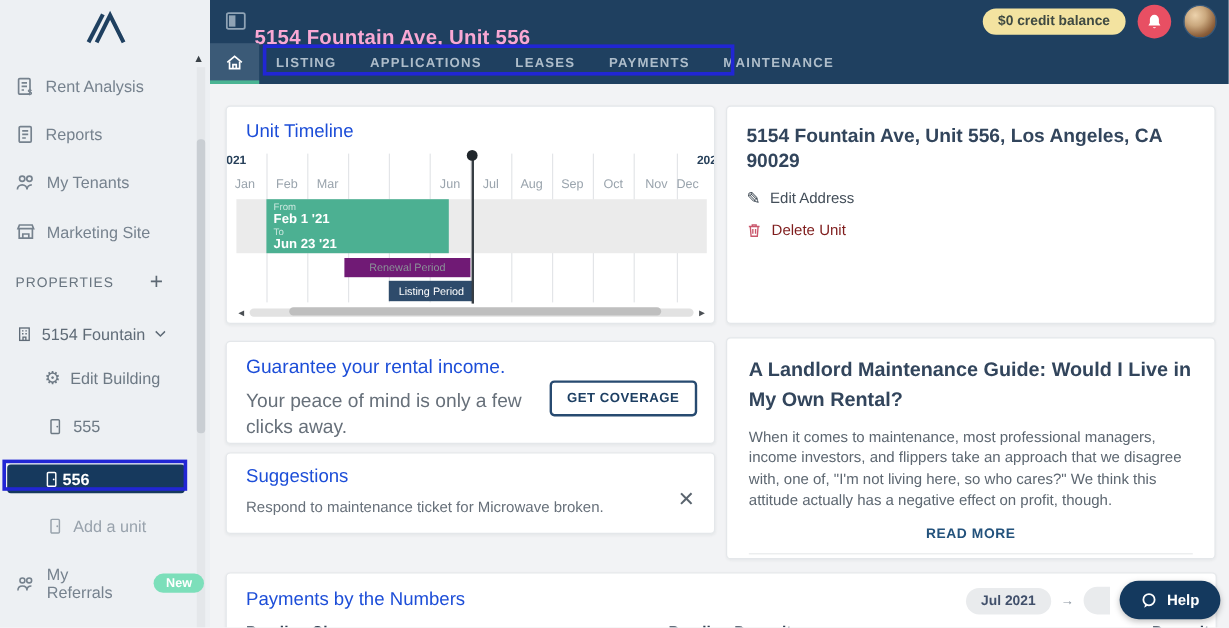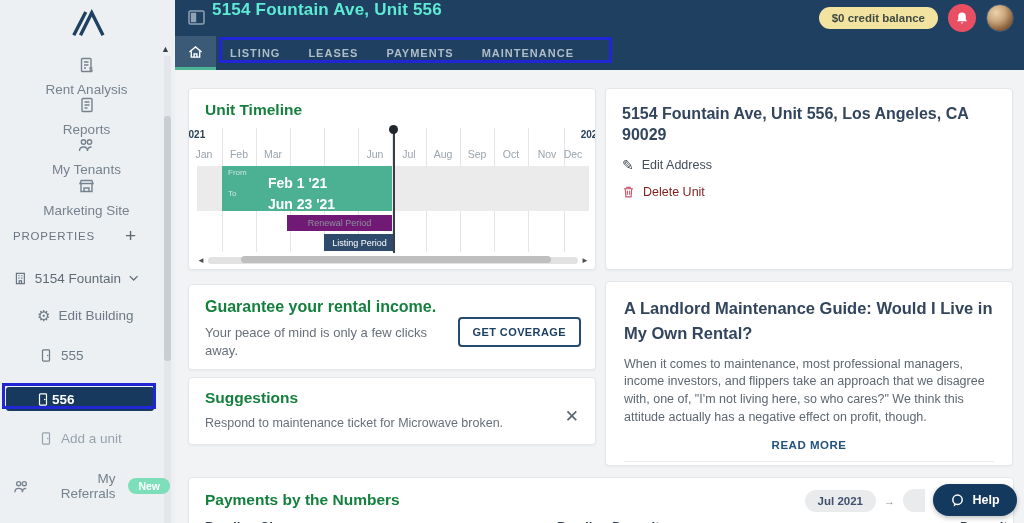--- a/index.html
+++ b/index.html
@@ -6,93 +6,93 @@
   html,body { width:1024px; height:523px; overflow:hidden; }
   body { font-family:"Liberation Sans", sans-serif; background:#f2f3f5; }
   #app { position:relative; width:1024px; height:523px; overflow:hidden; }
 
   
   .sidebar { position:absolute; left:0; top:0; width:175px; height:523px; background:#edf0f3; z-index:5; }
   .logo-wrap { position:absolute; left:0; top:6px; width:175px; text-align:center; }
   .sidebar-scroll-track { position:absolute; left:164px; top:56px; width:7px; height:467px; background:#e4e7ea; }
   .sidebar-scroll-thumb { position:absolute; left:0; top:60px; width:7px; height:245px; background:#c9ced3; border-radius:3px; }
   .sidebar-scroll-up { position:absolute; left:161px; top:44px; font-size:9px; color:#3a4147; }
-  .nav-item { position:absolute; left:0; width:160px; height:30px; display:flex; align-items:center; gap:9px; padding-left:13px; color:#76828e; font-size:13.5px; cursor:pointer;flex-direction:column; }
+  .nav-item { position:absolute; left:0; width:160px; height:30px; display:flex; align-items:center; gap:9px; padding-left:13px; color:#76828e; font-size:13.5px; cursor:pointer; }
   .nav-item svg { flex:0 0 auto; }
   .props-row { position:absolute; left:0; top:226px; width:160px; display:flex; align-items:center; justify-content:space-between; padding:0 24px 0 13px; color:#68747f; }
   .props-label { font-size:11.5px; letter-spacing:0.8px; }
   .props-plus { font-size:19px; color:#5d6873; cursor:pointer; line-height:1; }
   .prop-row { position:absolute; left:0; top:264px; width:162px; height:28px; display:flex; align-items:center; gap:8px; padding-left:14px; color:#5f6b77; font-size:13.5px; cursor:pointer; }
   .prop-name { max-width:92px; white-space:nowrap; overflow:hidden; }
   .sub-item { position:absolute; display:flex; align-items:center; gap:8px; color:#6d7984; font-size:13.5px; cursor:pointer; }
   .sub-gear { left:37px; top:308px; }
   .sub-555 { left:39px; top:348px; }
   .sub-add { left:39px; top:431px; color:#98a2ac; }
   .unit-selected { position:absolute; left:6px; top:387px; width:148px; height:24px; background:#16395d; border-radius:3px; display:flex; align-items:center; gap:2px; padding-left:30px; color:#ffffff; font-size:13.5px; font-weight:700; cursor:pointer; }
   .ann-556 { position:absolute; left:2px; top:383px; width:154px; height:26px; border:3px solid #2126d4; z-index:6; pointer-events:none; }
-  .referrals-row { position:absolute; left:0; top:472px; width:170px; height:28px; display:flex; align-items:center; gap:9px; padding-left:13px; color:#76828e; font-size:13.5px; cursor:pointer;text-align:right; }
+  .referrals-row { position:absolute; left:0; top:472px; width:170px; height:28px; display:flex; align-items:center; gap:9px; padding-left:13px; color:#76828e; font-size:13.5px; cursor:pointer; }
   .new-badge { background:#7cdfba; color:#ffffff; font-size:10.5px; font-weight:700; padding:2px 10px; border-radius:10px; margin-left:4px; }
   .gear-glyph { font-size:15px; color:#6d7984; line-height:1; }
 
   
   .header { position:absolute; left:175px; top:0; width:849px; height:70px; background:#1f4060; z-index:4; }
   .hdr-door { position:absolute; left:13px; top:10px; }
-  .hdr-title { position:absolute; left:37px; top:0; font-size:17px; font-weight:700; color:#5eead4; letter-spacing:0.2px; }
+  .hdr-title { position:absolute; left:37px; top:22px; font-size:17px; font-weight:700; color:#f9a8d4; letter-spacing:0.2px; }
   .hdr-right { position:absolute; right:10px; top:4px; display:flex; align-items:center; gap:10px; }
   .credit-pill { background:#f3e3a0; color:#3f4a42; font-size:11.5px; font-weight:700; padding:5px 13px; border-radius:14px; cursor:pointer; }
   .bell-btn { width:28px; height:28px; border-radius:50%; background:#e84f63; display:flex; align-items:center; justify-content:center; cursor:pointer; }
   .avatar { width:28px; height:28px; border-radius:50%; background:radial-gradient(circle at 35% 30%, #ecd2ac 0%, #caa87e 35%, #8c5f3a 70%, #5e3c22 100%); border:1px solid #39597a; cursor:pointer; }
   .tabs-row { position:absolute; left:0; top:36px; width:849px; height:34px; display:flex; align-items:stretch; }
   .tab-home { width:41px; background:#3b5a77; border-bottom:3px solid #4ab493; display:flex; align-items:center; justify-content:center; cursor:pointer; }
   .tab { display:flex; align-items:center; padding:0 14px; color:#aebdca; font-size:11px; font-weight:700; letter-spacing:1px; cursor:pointer; }
   .tab:first-of-type { margin-left:6px; }
   .ann-tabs { position:absolute; left:44px; top:37px; width:393px; height:26px; border:3px solid #2126d4; z-index:7; pointer-events:none; }
 
   
   .main { position:absolute; left:175px; top:70px; width:849px; height:453px; background:#f2f3f5; overflow:hidden; }
   .card { position:absolute; background:#ffffff; border:1px solid #e4e7ea; border-radius:4px; box-shadow:0 1px 2px rgba(40,50,60,0.05); overflow:hidden; }
-  .card-title { font-size:15.5px; font-weight:700; color:#15803d; }
+  .card-title { font-size:15.5px; font-weight:400; color:#1d4ed8; }
 
   .card-timeline { left:13px; top:18px; width:408px; height:182px; }
   .card-address  { left:430px; top:18px; width:408px; height:182px; padding:14px 16px; }
   .card-guarantee{ left:13px; top:214px; width:408px; height:86px; padding:13px 16px; }
   .card-suggest  { left:13px; top:307px; width:408px; height:68px; padding:11px 16px; }
   .card-article  { left:430px; top:211px; width:408px; height:185px; padding:14px 18px; }
   .card-payments { left:13px; top:407px; width:826px; height:110px; padding:13px 16px; }
 
   
   .tl-title { position:absolute; left:16px; top:12px; }
   .chart { position:absolute; left:8px; top:36px; width:392px; height:140px; }
   .gridline { position:absolute; top:3px; height:124px; width:1px; background:#e3e5e8; }
   .yr { position:absolute; top:4px; font-size:10px; font-weight:700; color:#27405a; }
   .yr-l { left:-14px; } .yr-r { right:-14px; }
   .month { position:absolute; top:23px; width:40px; text-align:center; font-size:10.5px; color:#9aa4ad; }
   .tl-track { position:absolute; left:0; top:41px; width:392px; height:45px; background:#ebebeb; }
-  .bar-lease { position:absolute; left:25px; top:41px; width:170px; height:45px; background:#4cb092; color:#ffffff; padding:2px 6px; z-index:2; }
+  .bar-lease { position:absolute; left:25px; top:41px; width:152px; height:45px; background:#4cb092; color:#ffffff; padding:2px 6px; z-index:2; }
   .bar-lease .lbl { font-size:8px; color:rgba(255,255,255,0.7); line-height:10px; }
-  .bar-lease .val { font-size:14px; font-weight:700; line-height:11px;margin-left:40px; }
+  .bar-lease .val { font-size:11px; font-weight:700; line-height:11px; }
   .bar-renewal { position:absolute; left:90px; top:90px; width:105px; height:16px; background:#701a75; color:#8b9298; font-size:9px; display:flex; align-items:center; justify-content:center; z-index:2; }
   .bar-listing { position:absolute; left:127px; top:109px; width:71px; height:17px; background:#2e4b6b; color:#ffffff; font-size:9px; display:flex; align-items:center; justify-content:center; z-index:3; }
   .tl-marker { position:absolute; left:196px; top:4px; width:2px; height:124px; background:#373e44; z-index:4; }
   .tl-marker-dot { position:absolute; left:192px; top:0; width:9px; height:9px; border-radius:50%; background:#20262b; z-index:4; }
   .tl-scroll { position:absolute; left:0; top:131px; width:392px; height:9px; }
   .tl-scroll .arr { position:absolute; top:0; font-size:8px; color:#4a4f54; line-height:9px; }
   .tl-scroll .arr-l { left:0; } .tl-scroll .arr-r { right:0; }
   .tl-scroll .track { position:absolute; left:11px; right:11px; top:1px; height:7px; background:#e2e2e2; border-radius:4px; }
   .tl-scroll .thumb { position:absolute; left:44px; top:0; width:310px; height:7px; background:#bfbfbf; border-radius:4px; cursor:pointer; }
 
   
   .addr-title { font-size:16px; font-weight:700; color:#32455c; line-height:1.32; }
   .addr-row { display:flex; align-items:center; gap:8px; margin-top:12px; cursor:pointer; font-size:12.5px; }
   .addr-edit { color:#434e59; }
   .addr-edit .pencil { font-size:14px; color:#39444f; }
   .addr-del { color:#7f1d1d; }
 
   
-  .guar-body { margin-top:8px; font-size:13px; color:#67707a; line-height:1.4; width:230px; }
+  .guar-body { margin-top:8px; font-size:16px; color:#67707a; line-height:1.4; width:230px; }
   .coverage-btn { position:absolute; right:14px; top:32px; border:2px solid #274a70; border-radius:4px; background:#ffffff; color:#1d3f63; font-family:"Liberation Sans", sans-serif; font-size:11px; font-weight:700; letter-spacing:0.4px; padding:7px 13px; cursor:pointer; }
 
   
   .sug-body { margin-top:9px; font-size:12.5px; color:#67707a; }
   .sug-close { position:absolute; right:16px; top:30px; font-size:17px; color:#5a646e; cursor:pointer; line-height:1; }
 
   
   .art-title { font-size:16.5px; font-weight:700; color:#32455c; line-height:1.5; }
   .art-body { margin-top:10px; font-size:12.5px; color:#5d6771; line-height:1.42; }
   .read-more { margin-top:12px; text-align:center; font-size:11.5px; font-weight:700; letter-spacing:0.5px; color:#23527c; cursor:pointer; }
@@ -239,20 +239,21 @@
 
     <div class="tabs-row">
       <div class="tab-home">
         <svg width="15" height="14" viewBox="0 0 16 15" fill="none" stroke="#ffffff" stroke-width="1.5">
           <path d="M1.5 7.5L8 2l6.5 5.5"></path>
           <path d="M3.5 6.8V13h9V6.8"></path>
           <path d="M6.5 13v-3.5h3V13"></path>
         </svg>
       </div>
       <div class="tab">LISTING</div>
+      <div class="tab">APPLICATIONS</div>
       <div class="tab">LEASES</div>
       <div class="tab">PAYMENTS</div>
       <div class="tab">MAINTENANCE</div>
     </div>
     <div class="ann-tabs"></div>
   </div>
 
   <div class="main">
 
     <div class="card card-timeline">

